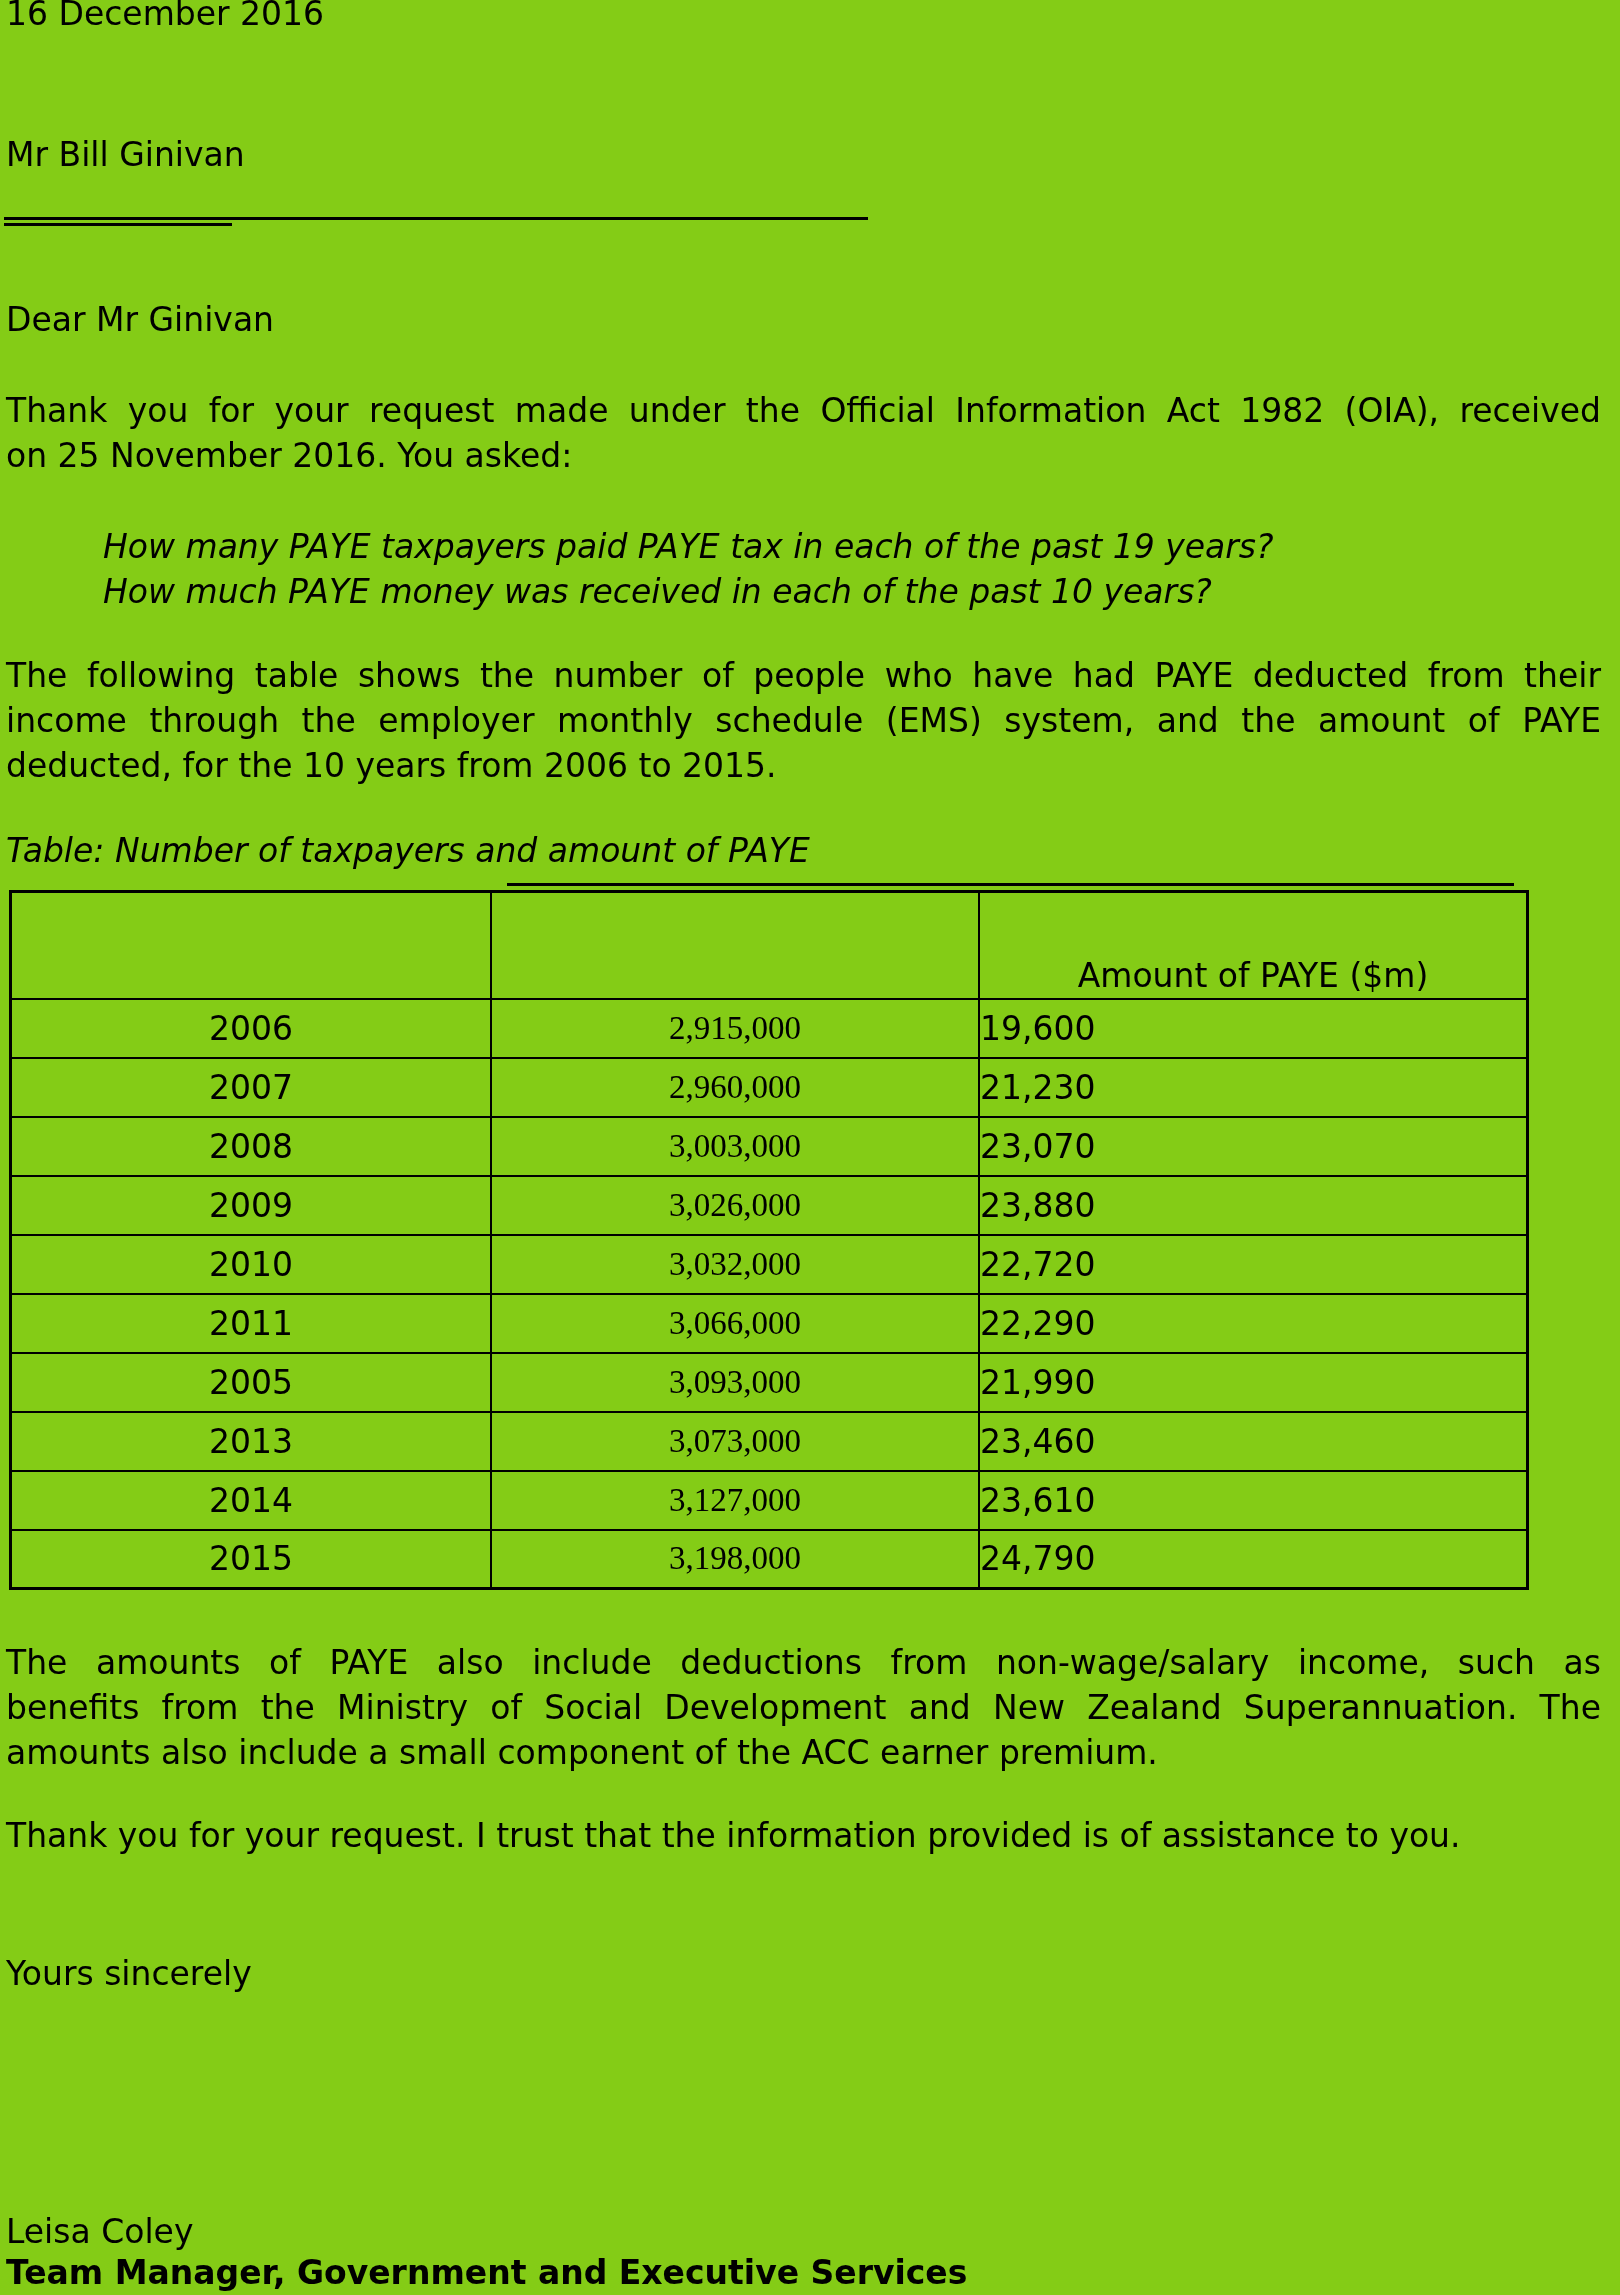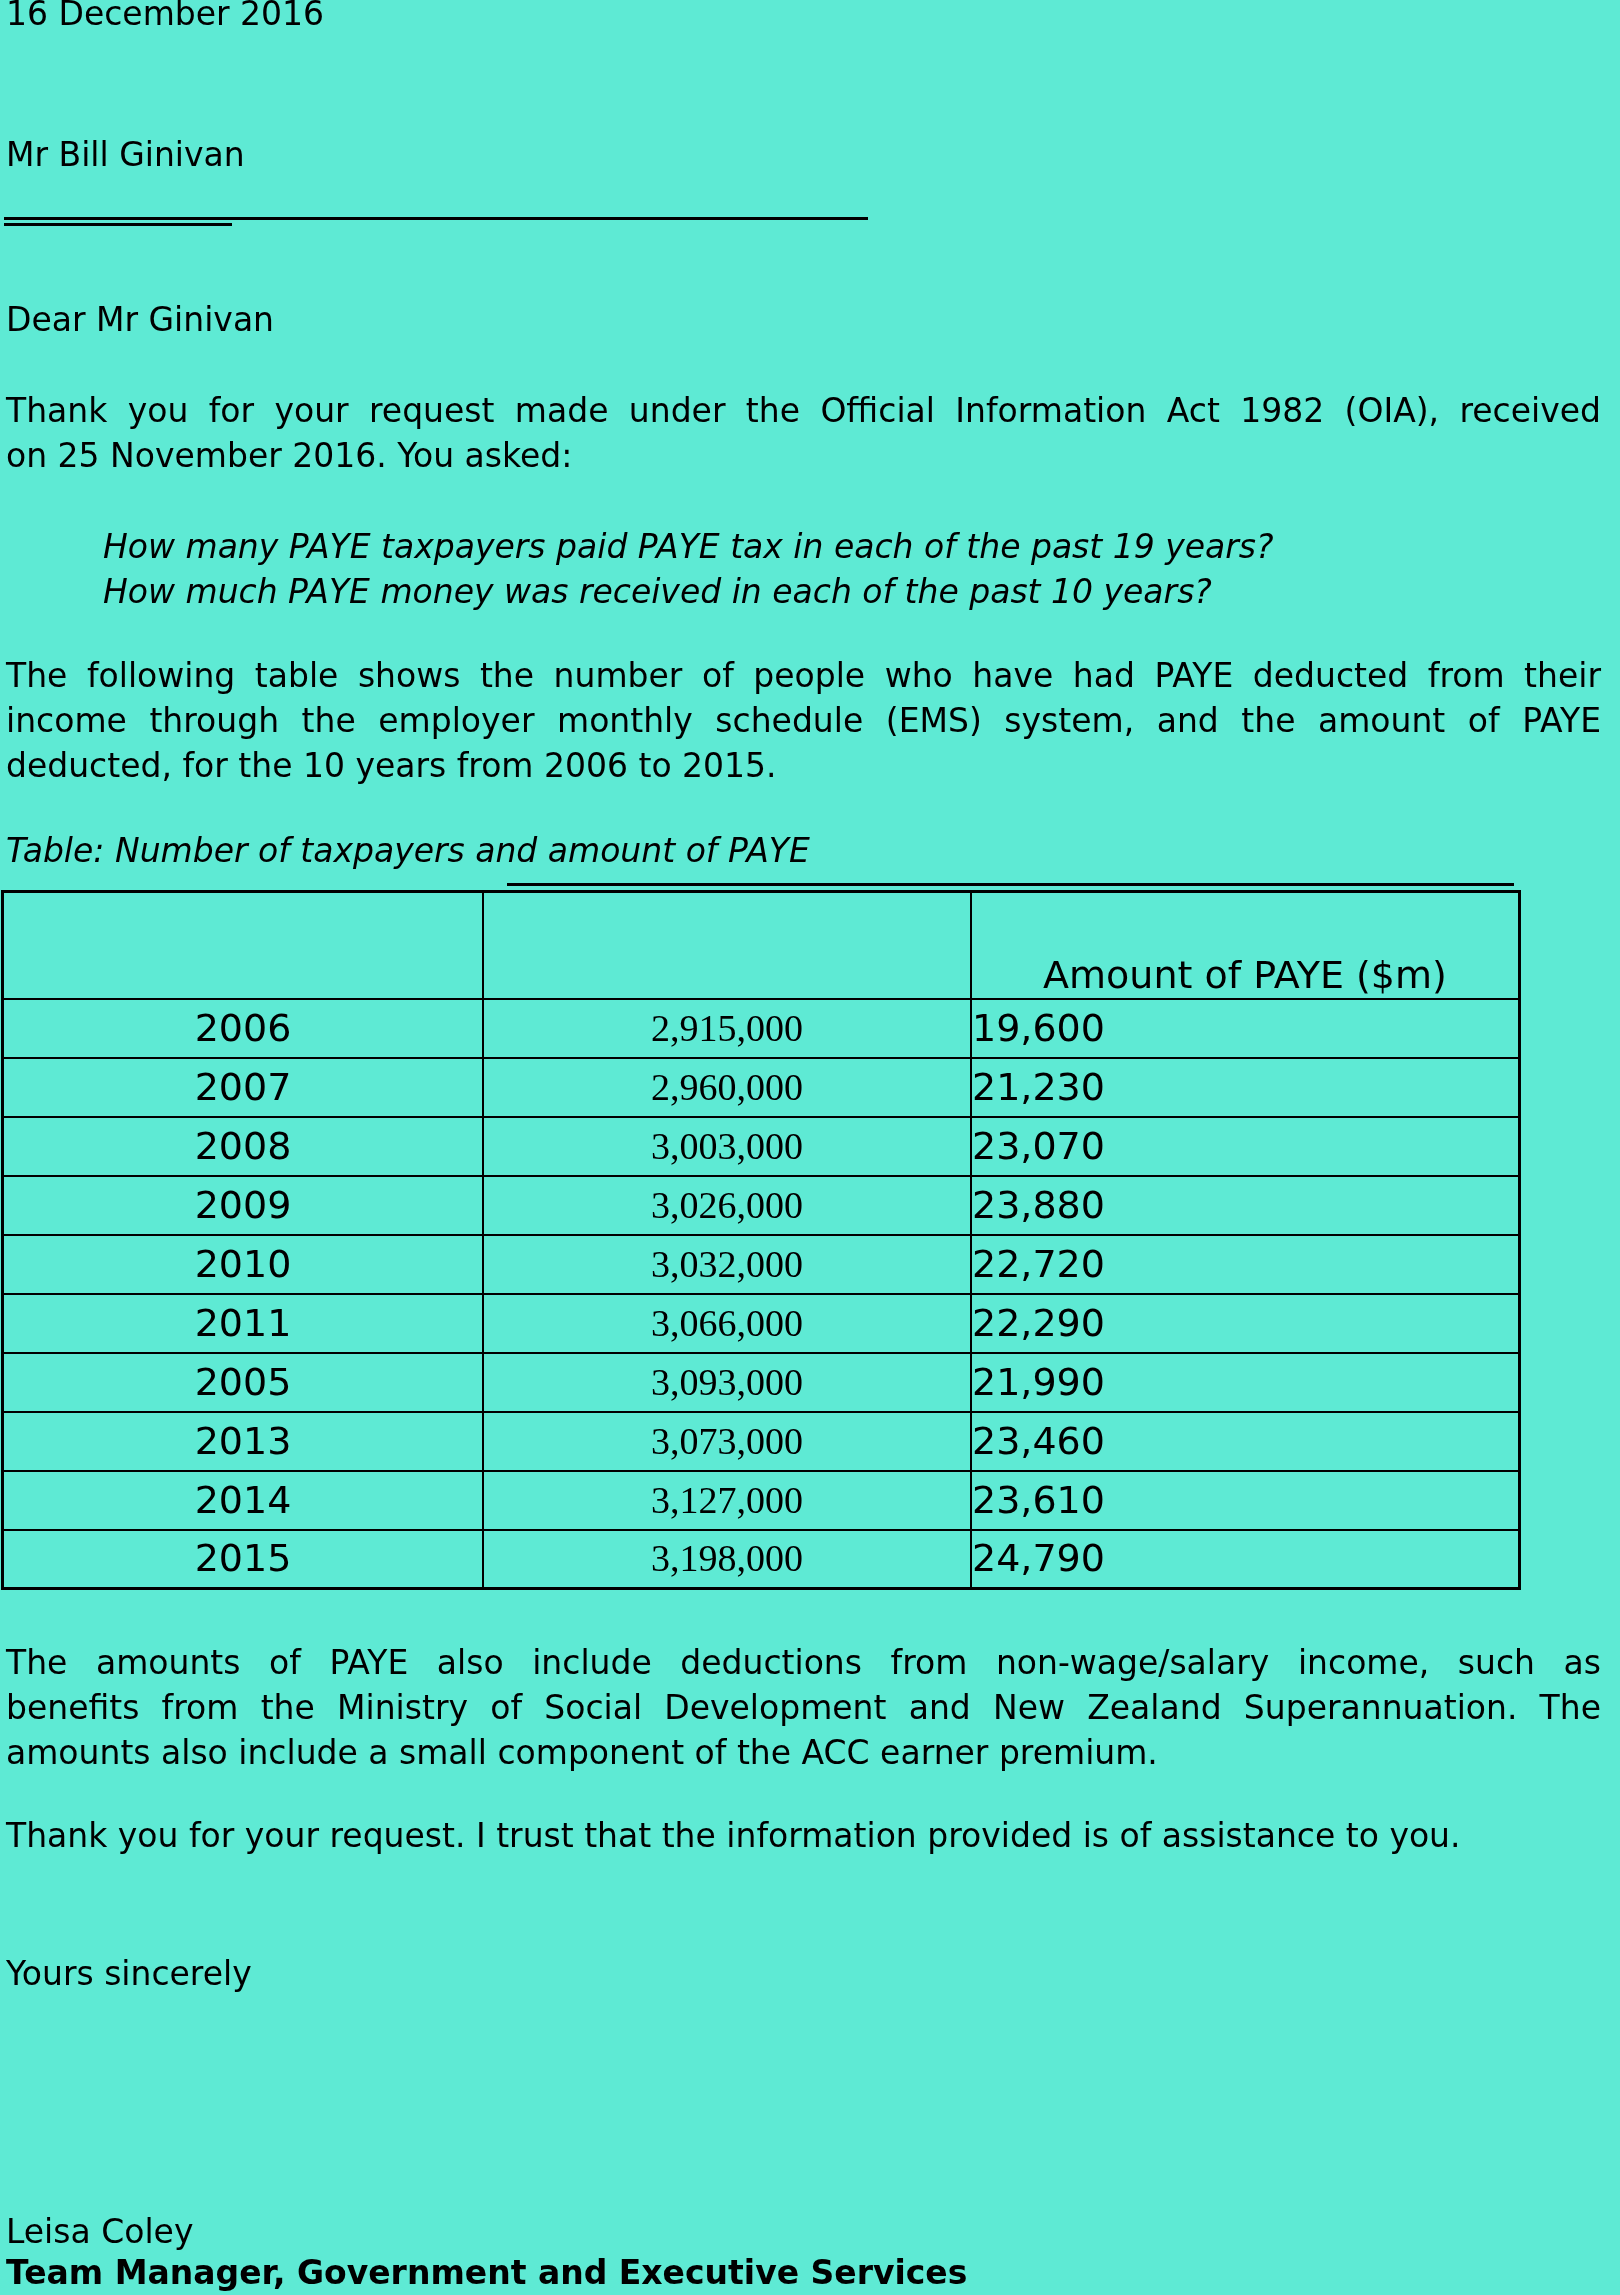--- a/index.html
+++ b/index.html
@@ -1,44 +1,44 @@
 <!DOCTYPE html>
 <html style="font-size:13.8px"><head>
 <meta charset="utf-8">
 <style>
   html, body { margin: 0; padding: 0; background: #ffffff; }
   .page {
     position: relative;
     width: 1621px;
     height: 2295px;
-    background: #5eead4;
+    background: #84cc16;
     color: #000000;
     font-family: "DejaVu Sans", "Liberation Sans", sans-serif;
     font-size: 33px;
     line-height: 45px;
     overflow: hidden;
   }
   .abs { position: absolute; left: 6px; width: 1595px; }
   .jl { text-align: justify; text-align-last: justify; text-justify: inter-word; }
   .italic { font-style: italic; }
   .bold { font-weight: bold; }
   .quote-block { left: 103px; width: 1498px; }
   .rule {
     position: absolute;
     background: #000000;
   }
   table.paye {
     position: absolute;
     top: 890px;
-    left: 1px;
+    left: 9px;
     width: 1510px;
     border-collapse: collapse;
     table-layout: fixed;
     border: 3.4px solid #000000;
-    font-size: 38px;
+    font-size: 33px;
   }
   table.paye td, table.paye th {
     border: 2.6px solid #000000;
     padding: 0;
     font-weight: normal;
     overflow: hidden;
   }
   tr.hdr { height: 107px; }
   tr.data { height: 59px; }
   td.c-year { width: 478px; text-align: center; }

